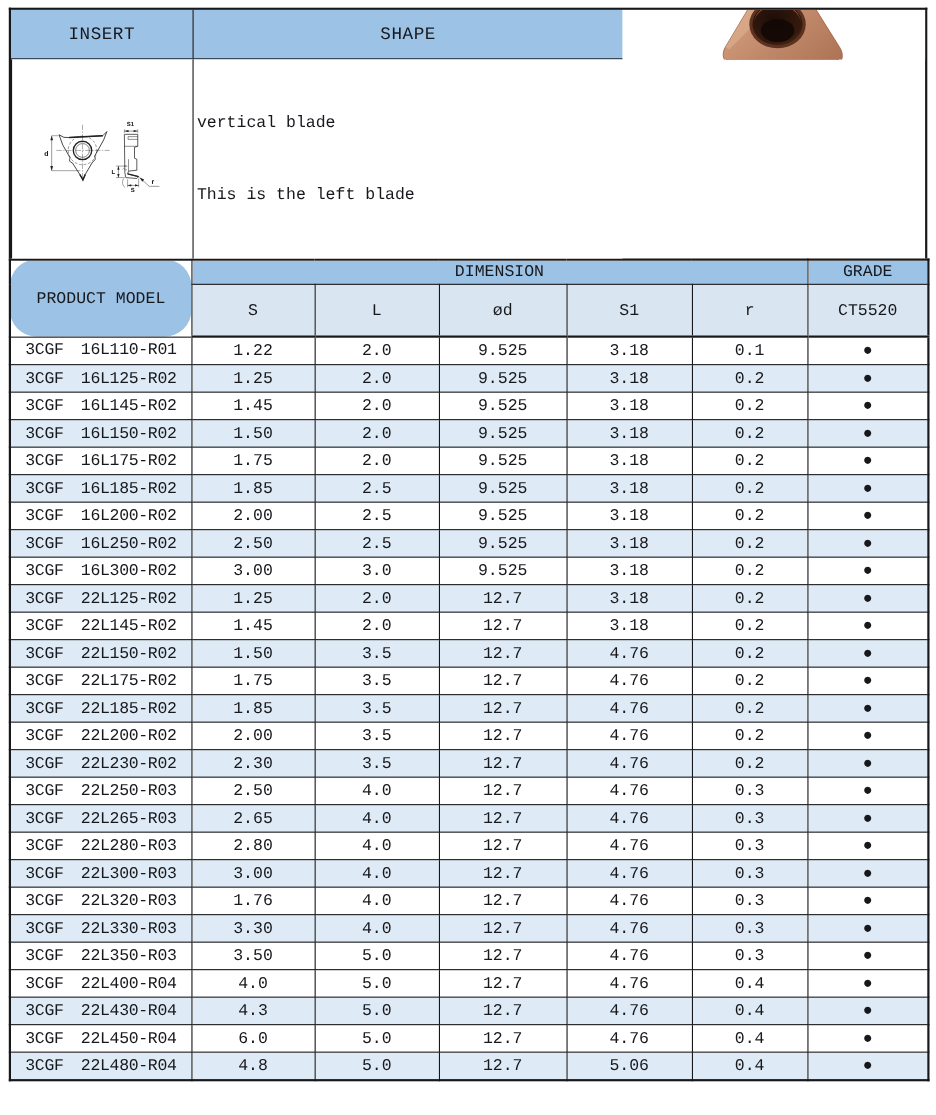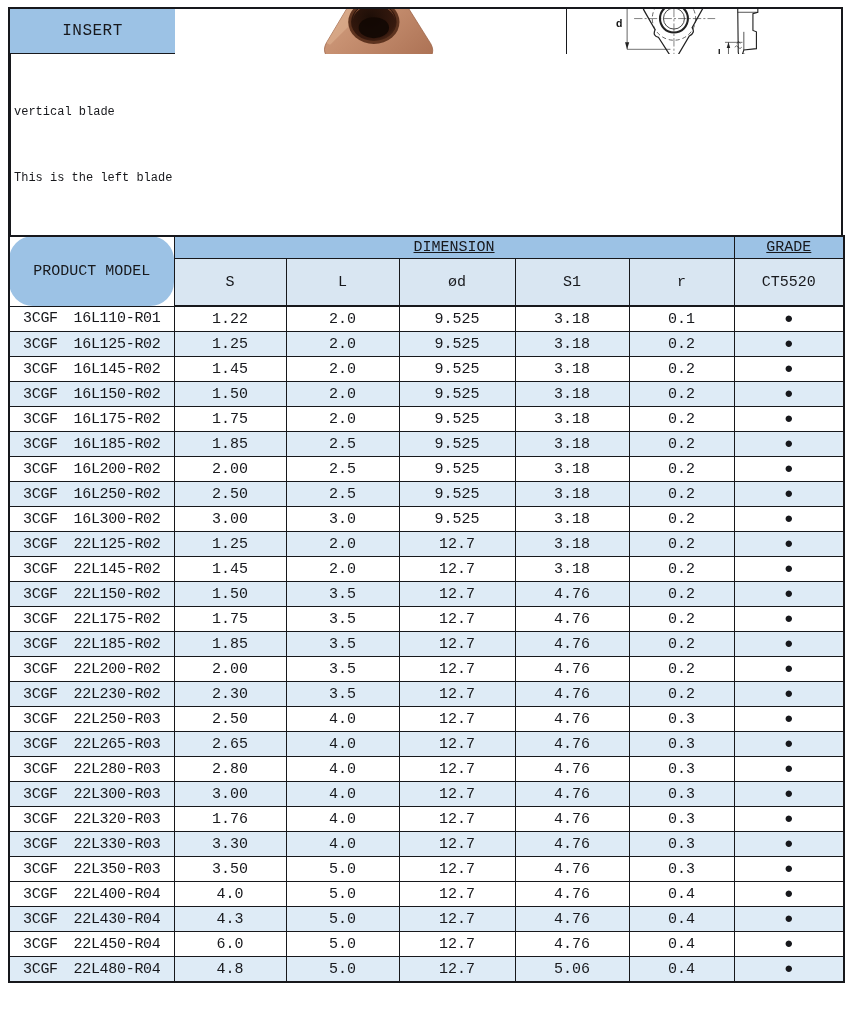--- a/index.html
+++ b/index.html
@@ -31,54 +31,57 @@
     overflow:hidden;
   }
   .tg-cell.first{border-left:none;}
   .tg-head{
     background:var(--header-blue);
     border-bottom:1.7px solid var(--bd);
     font-size:16px;letter-spacing:.5px;
   }
   .tg-body{border-bottom:none;background:#fff;}
   .intro-cell{justify-content:flex-start;align-items:center;}
-  .intro-text{font-size:12px;line-height:22px;padding-left:3px;white-space:pre;}
+  .intro-text{font-size:15px;line-height:22px;padding-left:3px;white-space:pre;}
 
   
   table.spec{
     width:835px;border-collapse:collapse;table-layout:fixed;
     border:2.5px solid var(--bd);
   }
   table.spec th,table.spec td{
     border:1.7px solid var(--bd);
     text-align:center;vertical-align:middle;
     font-weight:normal;font-size:15px;
     padding:0;overflow:hidden;white-space:nowrap;
   }
-  th.hdr-dark{background:var(--header-blue);height:21px;text-decoration:underline;}
+  th.hdr-dark{background:var(--header-blue);height:21px;}
   th.hdr-light{background:var(--subheader-blue);height:46px;}
   th.model-hdr{background:var(--header-blue);border-radius:24px;}
   tr.subhdr th{border-bottom:2.5px solid var(--bd);}
   table.spec td{height:24px;}
   td.model-cell{text-align:left;padding-left:3px;word-spacing:7px;letter-spacing:-.3px;}
   td.dot-cell{font-size:13px;}
   tr.shaded td{background:var(--row-blue);}
 
   svg text{font-family:"Liberation Sans","DejaVu Sans",sans-serif;}
   .dim-label{font-weight:bold;font-size:15px;}
   .dim-label-sm{font-weight:bold;font-size:13px;}
 </style>
 </head>
 <body>
 
 <div class="sheet">
 
   <div class="top-grid">
     <div class="tg-cell tg-head first">
       <span>INSERT</span>
+    </div>
+    <div class="tg-cell tg-head">
+      <span>SHAPE</span>
     </div>
 
     <div class="tg-cell tg-body first">
       <svg width="160" height="172" viewBox="0 0 166 181">
         <defs>
           <linearGradient id="copTop" x1="0" y1="0" x2="1" y2="1">
             <stop offset="0" stop-color="#dcae8e"></stop>
             <stop offset="0.45" stop-color="#c68f70"></stop>
             <stop offset="1" stop-color="#a86d50"></stop>
           </linearGradient>

